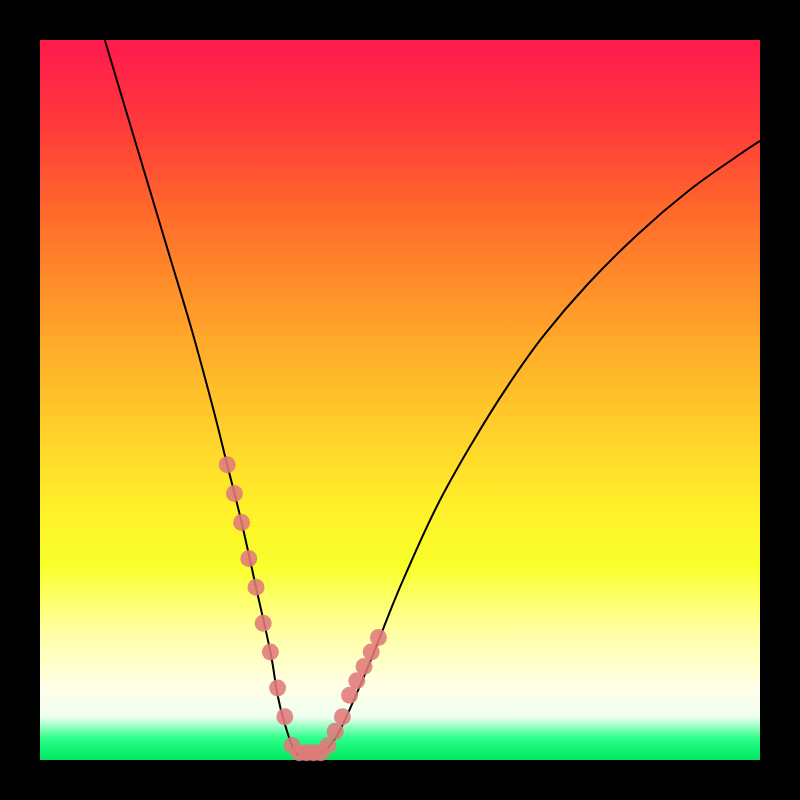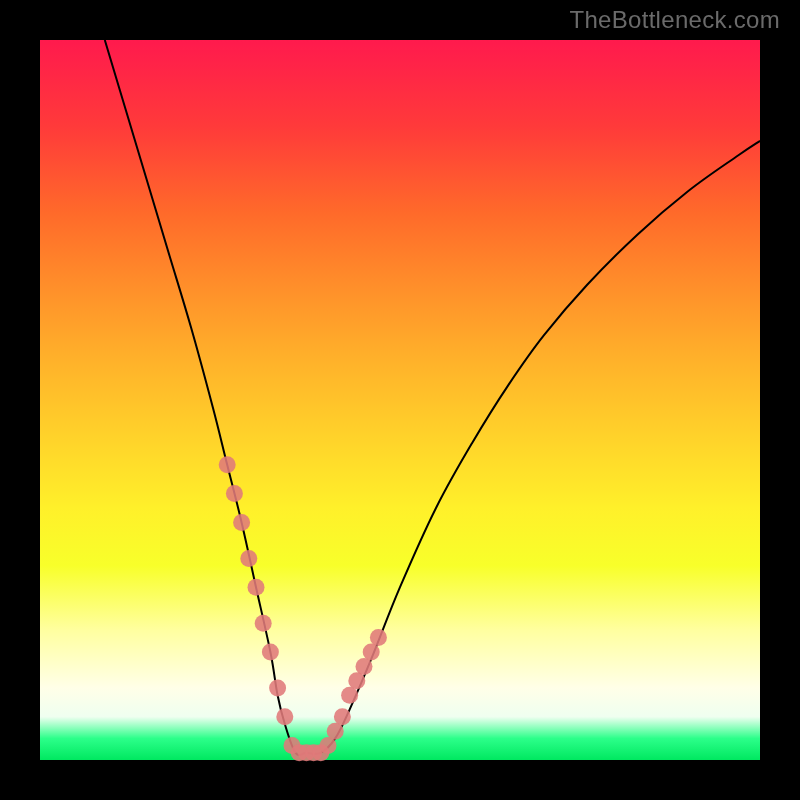--- a/index.html
+++ b/index.html
@@ -47,21 +47,20 @@
     position: absolute;
     top: 0; left: 0;
     width: 720px; height: 720px;
     overflow: visible;
   }
 </style>
 </head>
 <body>
 
 <div class="wrapper">
-  <div class="watermark">TheBottleneck.com</div>
   <div class="plot">
     <svg class="curve" viewBox="0 0 720 720" preserveAspectRatio="none">
       <g id="curve-group">
           <path d="M 64.8 0.0 C 68.7 13.0, 78.6 46.1, 86.4 72.0 C 94.2 97.9, 100.2 118.1, 108.0 144.0 C 115.8 169.9, 121.8 190.1, 129.6 216.0 C 137.4 241.9, 143.4 260.8, 151.2 288.0 C 159.0 315.2, 166.3 342.6, 172.8 367.2 C 179.3 391.8, 182.0 404.1, 187.2 424.8 C 192.4 445.5, 196.4 460.4, 201.6 482.4 C 206.8 504.4, 210.8 523.9, 216.0 547.2 C 221.2 570.5, 226.5 592.6, 230.4 612.0 C 234.3 631.4, 235.0 642.2, 237.6 655.2 C 240.2 668.2, 241.6 673.6, 244.8 684.0 C 248.0 694.4, 251.7 707.6, 255.6 712.8 C 259.5 718.0, 261.9 712.8, 266.4 712.8 C 270.9 712.8, 275.6 715.4, 280.8 712.8 C 286.0 710.2, 290.0 706.2, 295.2 698.4 C 300.4 690.6, 303.1 683.9, 309.6 669.6 C 316.1 655.3, 322.1 641.2, 331.2 619.2 C 340.3 597.2, 348.3 574.4, 360.0 547.2 C 371.7 520.0, 383.0 493.9, 396.0 468.0 C 409.0 442.1, 419.0 425.2, 432.0 403.2 C 445.0 381.2, 455.0 365.0, 468.0 345.6 C 481.0 326.2, 489.7 313.3, 504.0 295.2 C 518.3 277.1, 530.4 262.9, 547.2 244.8 C 564.0 226.7, 579.5 211.2, 597.6 194.4 C 615.7 177.6, 629.9 165.5, 648.0 151.2 C 666.1 136.9, 685.4 124.3, 698.4 115.2 C 711.4 106.1, 716.1 103.4, 720.0 100.8" stroke="#000000" stroke-width="2" fill="none"></path>
         </g>
       <g id="dots-group">
           <circle cx="187.2" cy="424.8" r="8.5" fill="#e07a7a" fill-opacity="0.88"></circle>
           <circle cx="194.4" cy="453.6" r="8.5" fill="#e07a7a" fill-opacity="0.88"></circle>
           <circle cx="201.6" cy="482.4" r="8.5" fill="#e07a7a" fill-opacity="0.88"></circle>
           <circle cx="208.8" cy="518.4" r="8.5" fill="#e07a7a" fill-opacity="0.88"></circle>

